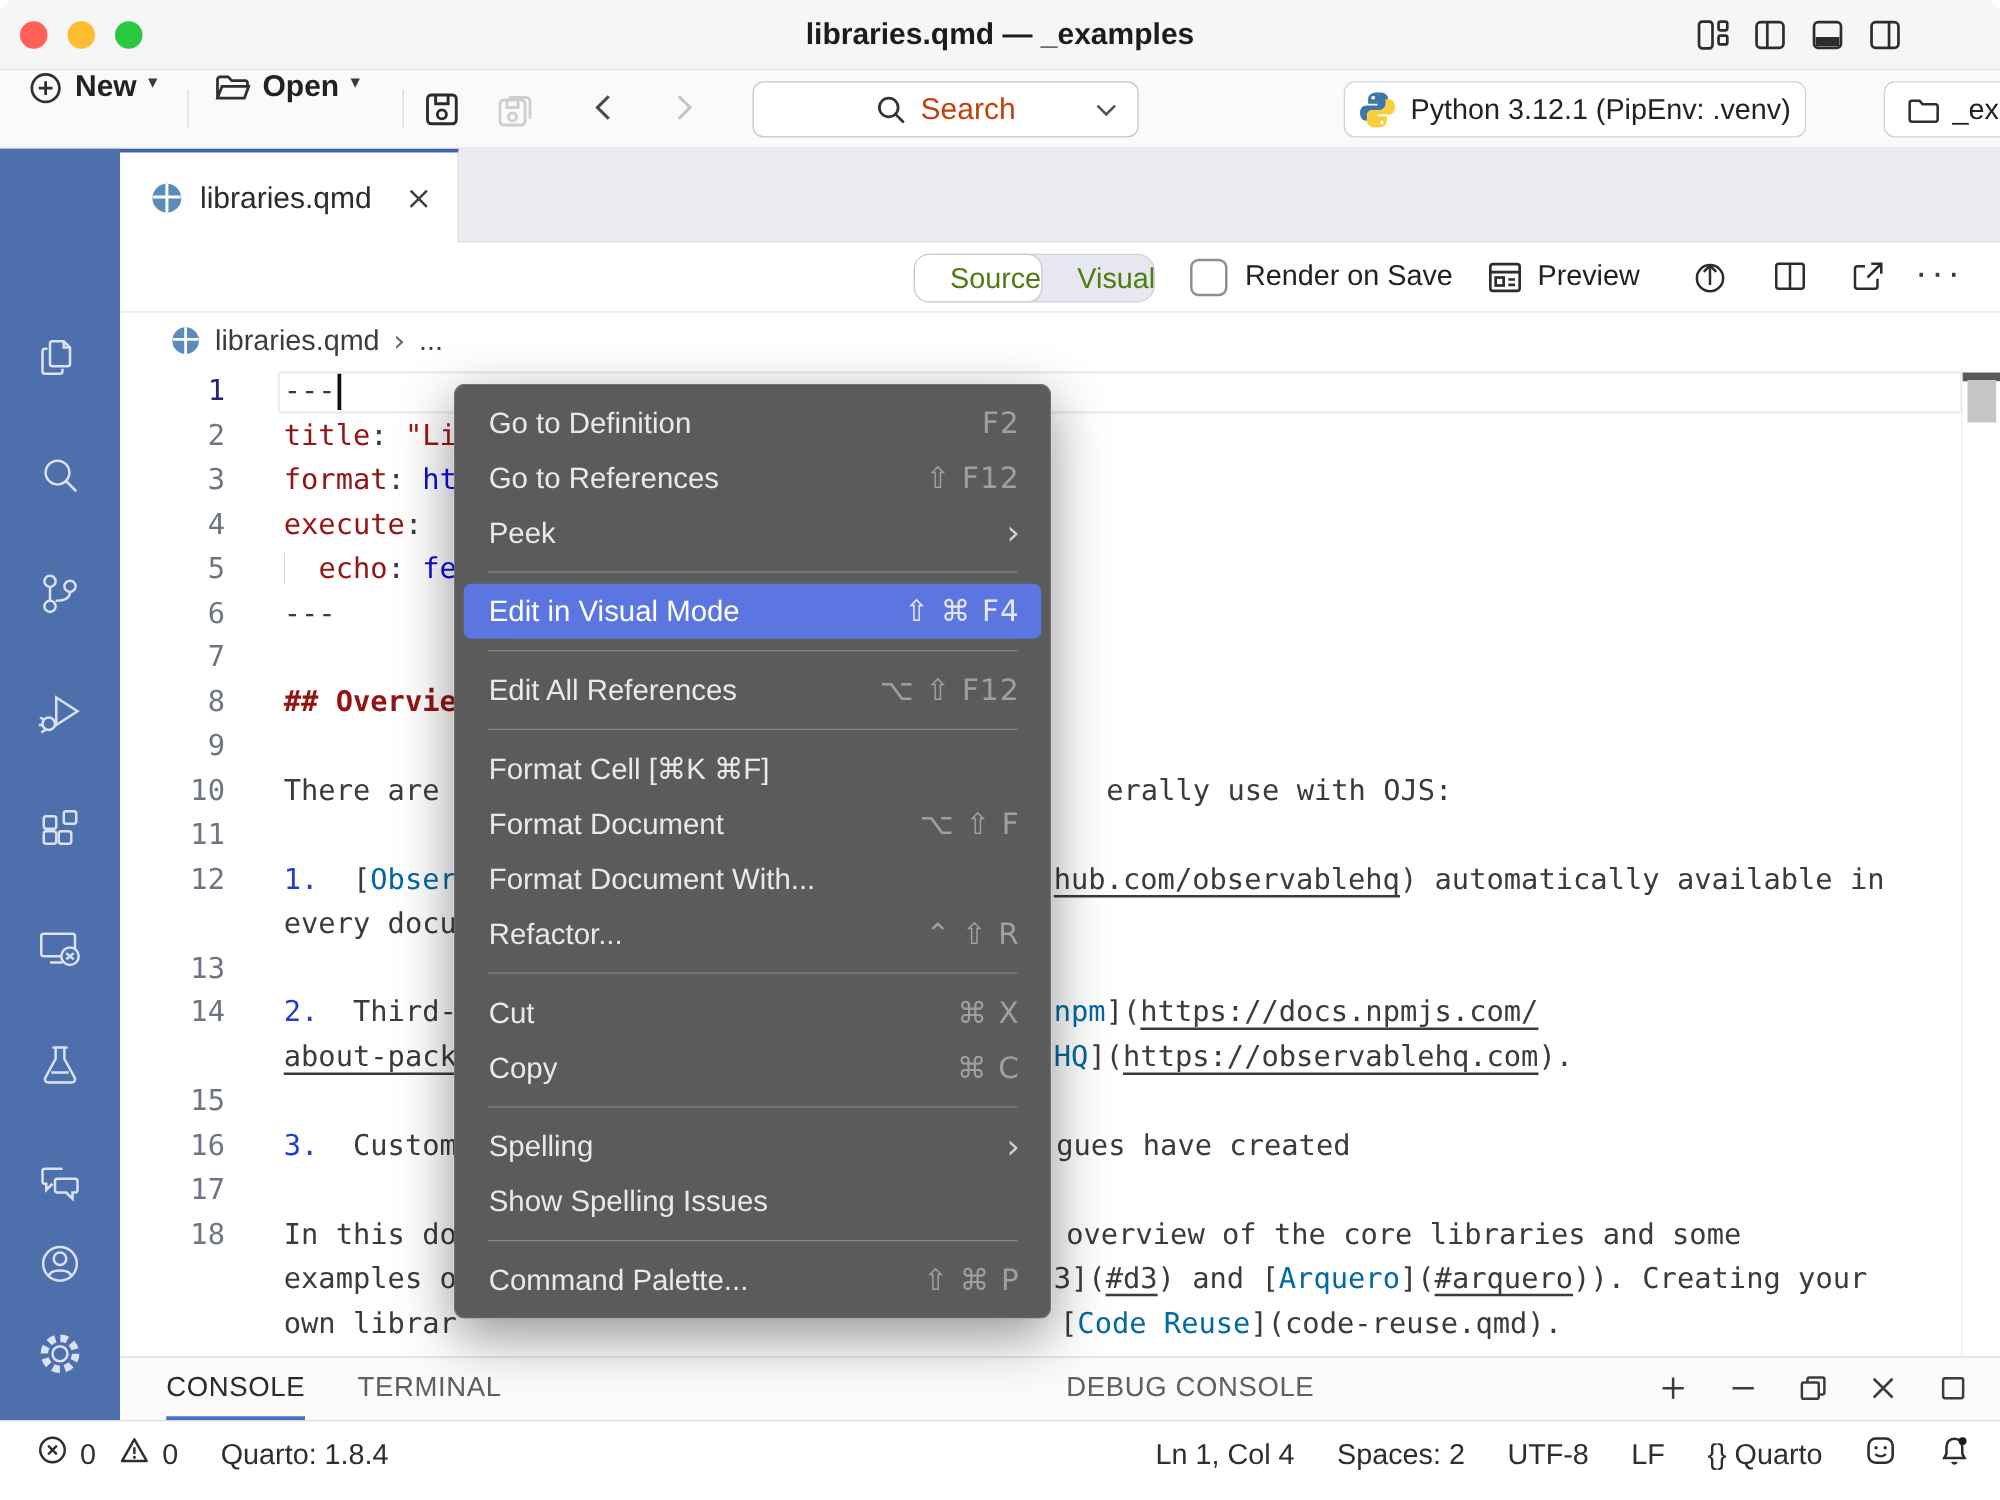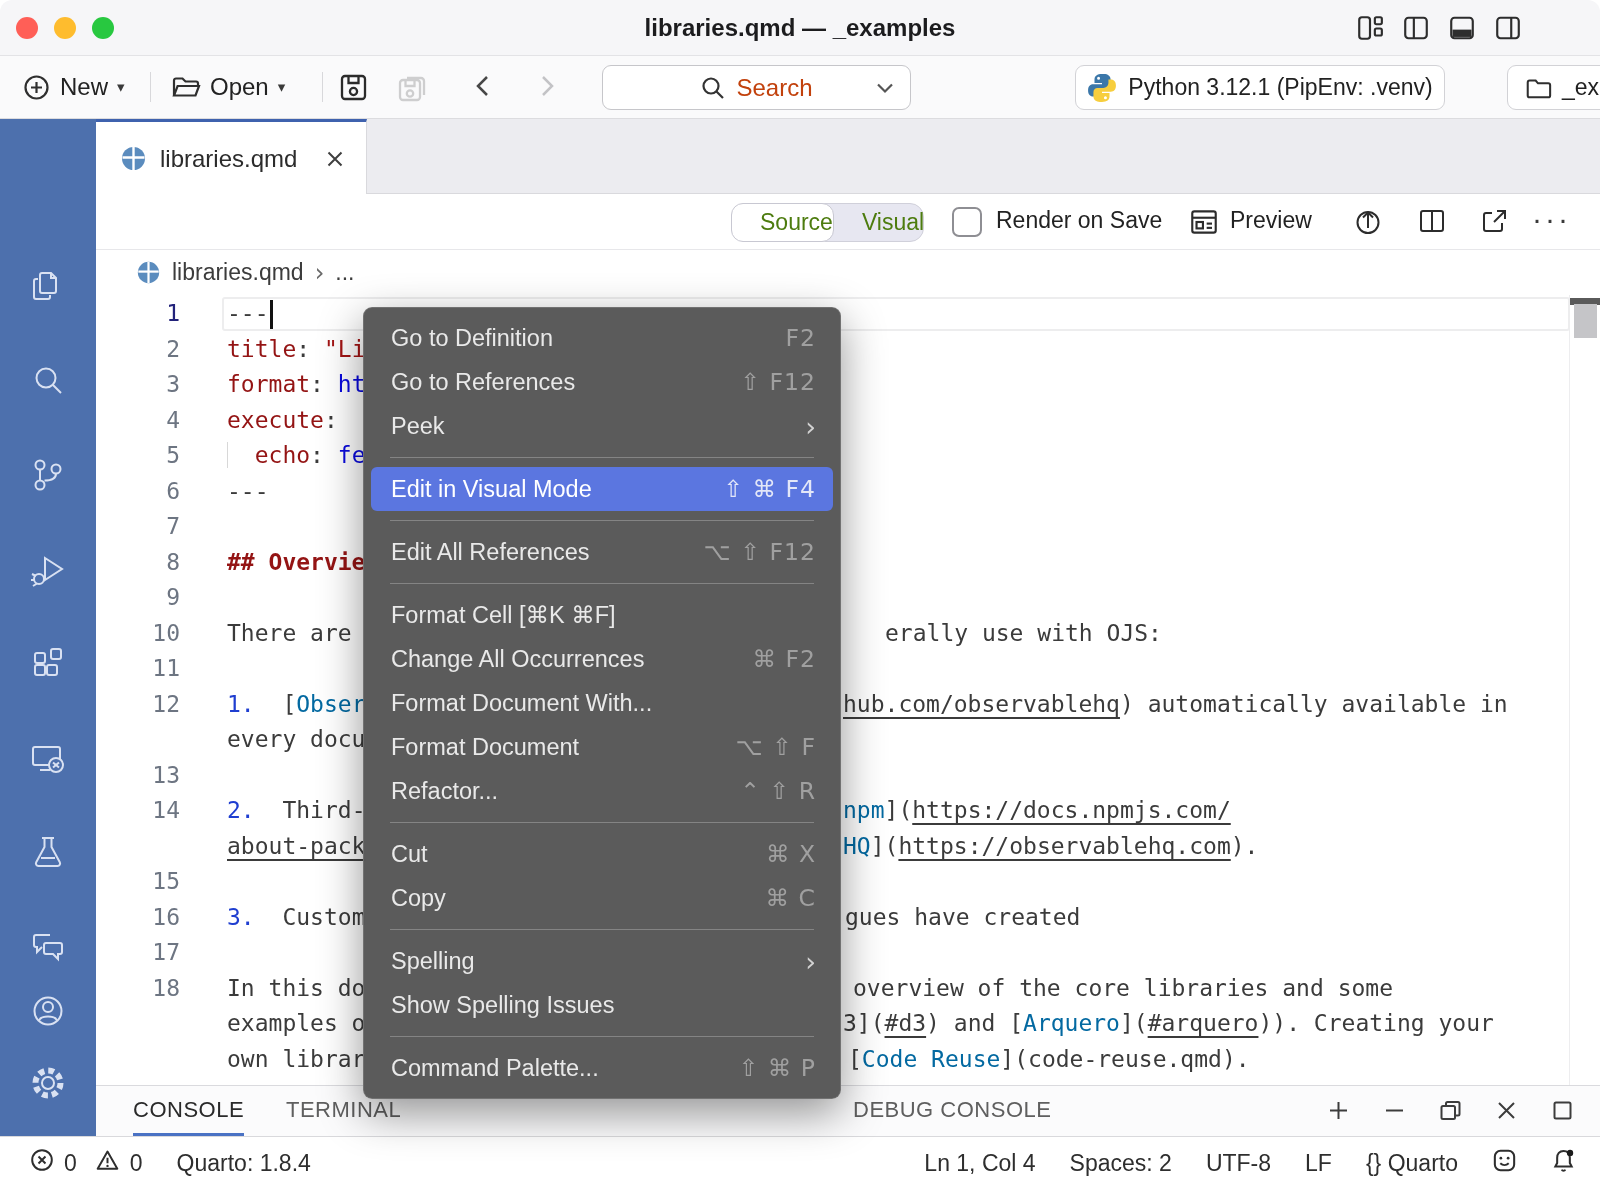--- a/index.html
+++ b/index.html
@@ -12,21 +12,21 @@
   #titlebar { position:absolute; left:0; top:0; width:1600px; height:56px;
               background:#f6f6f8; border-bottom:1px solid #e3e3e6; }
   .light { position:absolute; top:17px; width:22px; height:22px; border-radius:50%; }
   #win-title { position:absolute; left:0; right:0; top:0; height:56px; text-align:center;
                line-height:56px; font-size:24px; font-weight:bold; color:#1c1c1e; }
   .tb-ico { position:absolute; top:14px; width:28px; height:28px; }
 
   
   #toolbar { position:absolute; left:0; top:56px; width:1600px; height:63px;
              background:#fafafb; border-bottom:1px solid #dcdcdf; }
-  .tbar-group { position:absolute; top:0; height:62px; display:flex; align-items:center; gap:9px; }
+  .tbar-group { position:absolute; top:0; height:62px; display:flex; gap:9px;font-weight:bold; }
   .tbar-label { font-size:24px; color:#222; }
   .caret { font-family:"DejaVu Sans",sans-serif; font-size:15px; color:#3a3a3a; }
   .tbar-div { position:absolute; top:16px; width:1px; height:30px; background:#d8d8db; }
   #search-box { position:absolute; left:602px; top:9px; width:309px; height:45px;
                 background:#fff; border:1px solid #c6c6ca; border-radius:9px;
                 display:flex; align-items:center; justify-content:center; gap:10px; }
   #search-box .chev { position:absolute; right:14px; top:15px; }
   #interpreter-btn { position:absolute; left:1075px; top:9px; width:370px; height:45px;
                 background:#fff; border:1px solid #d2d2d6; border-radius:9px;
                 display:flex; align-items:center; justify-content:center; gap:11px; font-size:23px; color:#222;}
@@ -557,31 +557,27 @@
     <div class="menu-sep"></div>
     <div class="menu-item">
       <span>Edit All References</span>
       <span class="sc">⌥ ⇧ F12</span>
     </div>
     <div class="menu-sep"></div>
     <div class="menu-item">
       <span>Format Cell [⌘K ⌘F]</span>
     </div>
     <div class="menu-item">
-      <span>Change All Occurrences</span>
-      <span class="sc">⌘ F2</span>
-    </div>
-    <div class="menu-item">
-      <span>Format Document With...</span>
-    </div>
-    <div class="menu-item">
       <span>Format Document</span>
       <span class="sc">⌥ ⇧ F</span>
     </div>
     <div class="menu-item">
+      <span>Format Document With...</span>
+    </div>
+    <div class="menu-item">
       <span>Refactor...</span>
       <span class="sc">⌃ ⇧ R</span>
     </div>
     <div class="menu-sep"></div>
     <div class="menu-item">
       <span>Cut</span>
       <span class="sc">⌘ X</span>
     </div>
     <div class="menu-item">
       <span>Copy</span>

